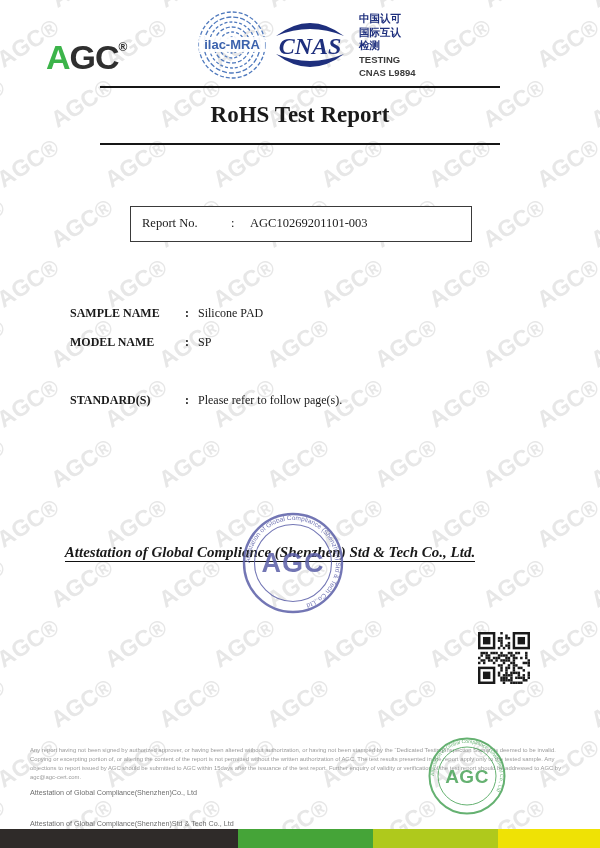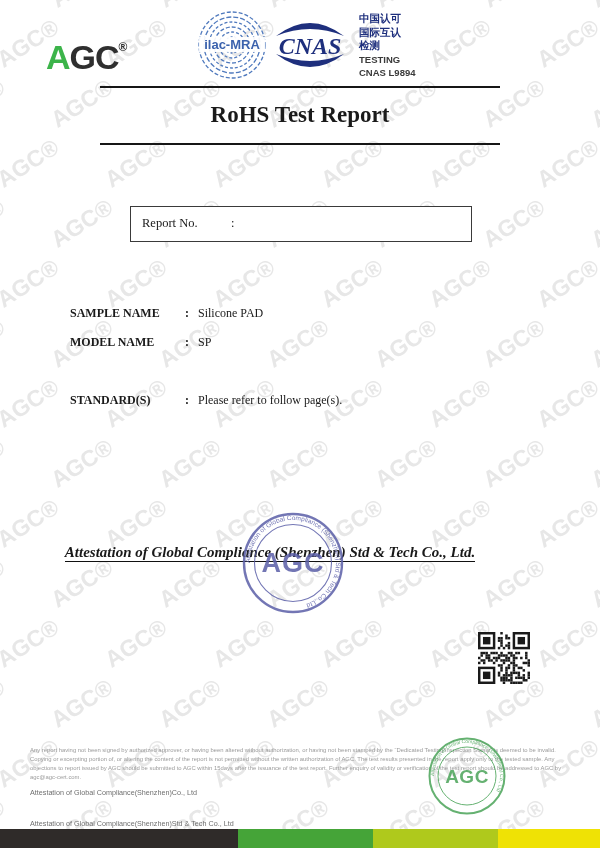--- a/index.html
+++ b/index.html
@@ -199,20 +199,21 @@
     <div class="en">CNAS L9894</div>
   </div>
 
   <div class="rule" id="rule-top"></div>
   <div class="doc-title">RoHS Test Report</div>
   <div class="rule" id="rule-bottom"></div>
 
   <div class="report-box">
     <span class="rb-label">Report No.</span>
     <span class="rb-colon">:</span>
+    <span class="rb-value">AGC10269201101-003</span>
   </div>
 
   <div class="frow" style="top:306px">
     <span class="flabel">SAMPLE NAME</span><span class="fcolon">:</span><span class="fvalue">Silicone PAD</span>
   </div>
   <div class="frow" style="top:335px">
     <span class="flabel">MODEL NAME</span><span class="fcolon">:</span><span class="fvalue">SP</span>
   </div>
   <div class="frow" style="top:393px">
     <span class="flabel">STANDARD(S)</span><span class="fcolon">:</span><span class="fvalue">Please refer to follow page(s).</span>

